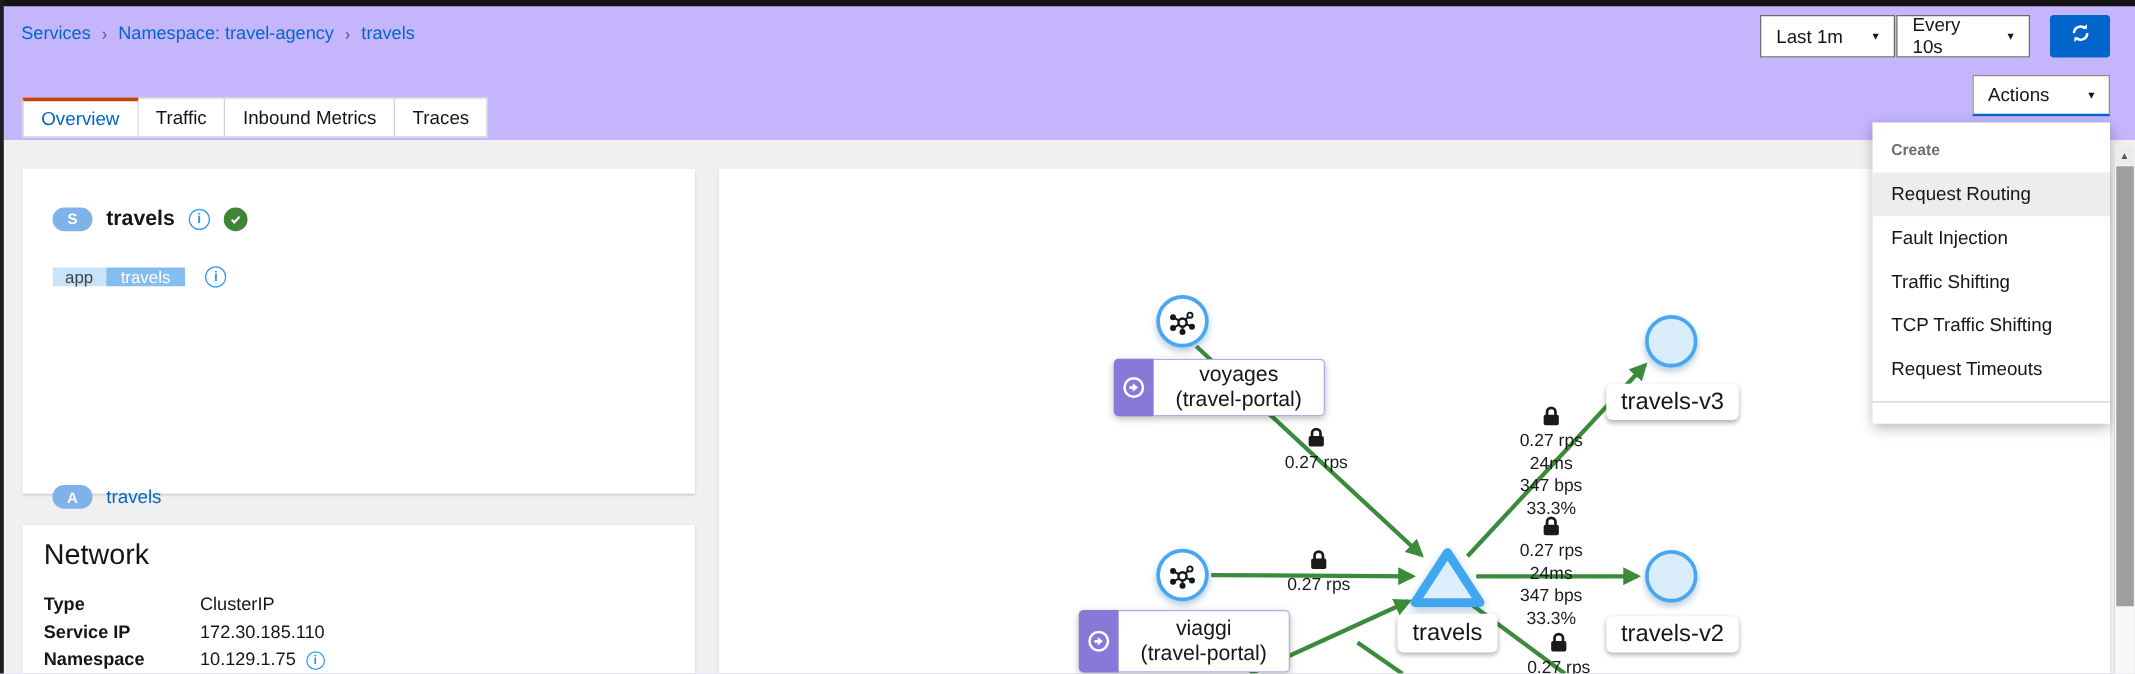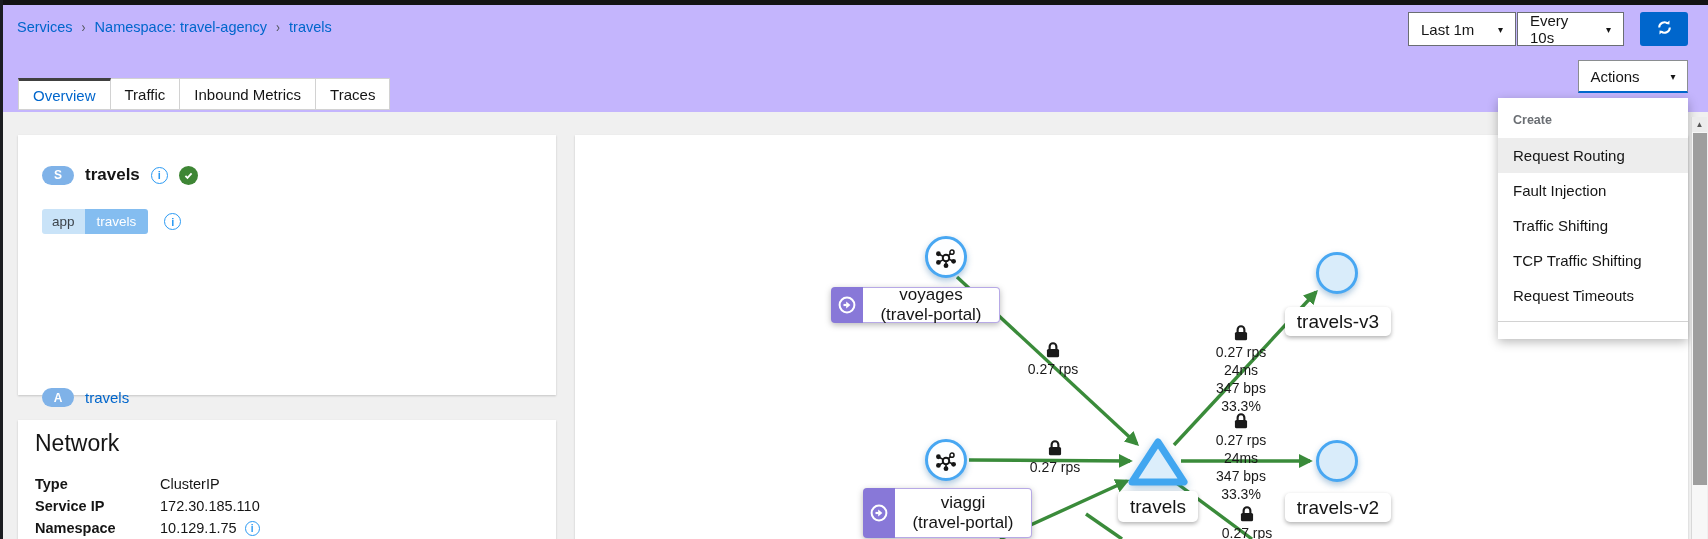--- a/index.html
+++ b/index.html
@@ -27,40 +27,40 @@
         border-radius:3px;display:flex;align-items:center;justify-content:center;cursor:pointer;z-index:5;}
   .btn-actions{position:absolute;left:1578px;top:60px;width:110px;height:33px;background:#fff;
         border:1px solid #8a8d90;border-bottom:2px solid #0066cc;display:flex;align-items:center;
         justify-content:center;gap:21px;font-size:15px;box-sizing:border-box;cursor:pointer;z-index:31;}
 
   
   .tabs{position:absolute;left:18px;top:78px;display:flex;z-index:5;}
   .tab{height:32px;background:#fff;border:1px solid #d2d2d2;border-left:none;display:flex;align-items:center;
        padding:0 14px;font-size:15px;box-sizing:border-box;cursor:pointer;}
   .tab:first-child{border-left:1px solid #d2d2d2;}
-  .tab.active{border-top:3px solid #404040;color:#0066cc;}
+  .tab.active{border-top:3px solid #c2410c;color:#0066cc;}
 
   
   .card{position:absolute;background:#fff;box-shadow:0 1px 2px rgba(3,3,3,.18);}
   .card-service{left:18px;top:135px;width:538px;height:260px;}
   .card-network{left:18px;top:420px;width:538px;height:119px;}
   .card-graph{left:575px;top:135px;width:1113px;height:404px;}
 
   
   .svc-head{position:absolute;left:24px;top:30px;display:flex;align-items:center;gap:11px;}
   .badge{background:#7fb2e8;color:#fff;font-size:12px;font-weight:bold;border-radius:10px;
          min-width:32px;height:19px;display:inline-flex;align-items:center;justify-content:center;box-sizing:border-box;}
   .svc-name{font-size:17px;font-weight:bold;}
   .info-icon{display:inline-flex;width:17px;height:17px;border:1.5px solid #2b9af3;border-radius:50%;
          color:#2b9af3;font-size:11px;font-weight:bold;align-items:center;justify-content:center;
          box-sizing:border-box;font-style:normal;}
   .check-icon{width:19px;height:19px;border-radius:50%;background:#3e8635;display:inline-flex;
          align-items:center;justify-content:center;}
   .chip-row{position:absolute;left:24px;top:74px;display:flex;align-items:center;gap:16px;}
-  .chip{display:flex;height:25px;font-size:13.5px;border-radius:3px;overflow:hidden;}
+  .chip{display:flex;height:25px;font-size:13.5px;border-radius:3px;overflow:hidden;align-items:center;}
   .chip-key{background:#c9e3f8;color:#3c434a;display:flex;align-items:center;padding:0 10px;}
   .chip-val{background:#84bdf0;color:#fff;display:flex;align-items:center;padding:0 12px;}
   .entity-row{position:absolute;left:24px;display:flex;align-items:center;gap:11px;}
   .link{color:#0066cc;font-size:15px;cursor:pointer;}
 
   
   .net-title{position:absolute;left:17px;top:10px;font-size:23px;font-weight:500;}
   .net-grid{position:absolute;left:17px;top:56px;display:grid;grid-template-columns:125px auto;
             row-gap:6px;font-size:14.5px;align-items:center;}
   .net-label{font-weight:bold;}
@@ -297,21 +297,21 @@
       <circle cx="17.5" cy="7.5" r="1.9" fill="#fff" stroke="#151515" stroke-width="1.4"></circle>
     </svg>
   </div>
   <div class="gcircle wl" style="left:1316px;top:252px"></div>
   <div class="gcircle wl" style="left:1316px;top:440px"></div>
 
   <svg class="gtriangle" width="62" height="52">
     <polygon points="31,6 57,46 5,46" fill="#dceefb" stroke="#41a6f0" stroke-width="7" stroke-linejoin="round"></polygon>
   </svg>
 
-  <div class="gnode-label" style="left:831px;top:287px;width:169px;height:36px">
+  <div class="gnode-label" style="left:891px;top:287px;width:169px;height:46px">
     <span class="gl-badge">
       <svg width="20" height="20" viewBox="0 0 20 20">
         <circle cx="10" cy="10" r="7.4" fill="none" stroke="#fff" stroke-width="2"></circle>
         <path d="M6.5 10h3.2" stroke="#fff" stroke-width="2.2"></path>
         <path d="M9.2 6.6L13.4 10l-4.2 3.4z" fill="#fff"></path>
       </svg>
     </span>
     <span class="gl-text">
       <span>voyages</span>
       <span>(travel-portal)</span>

